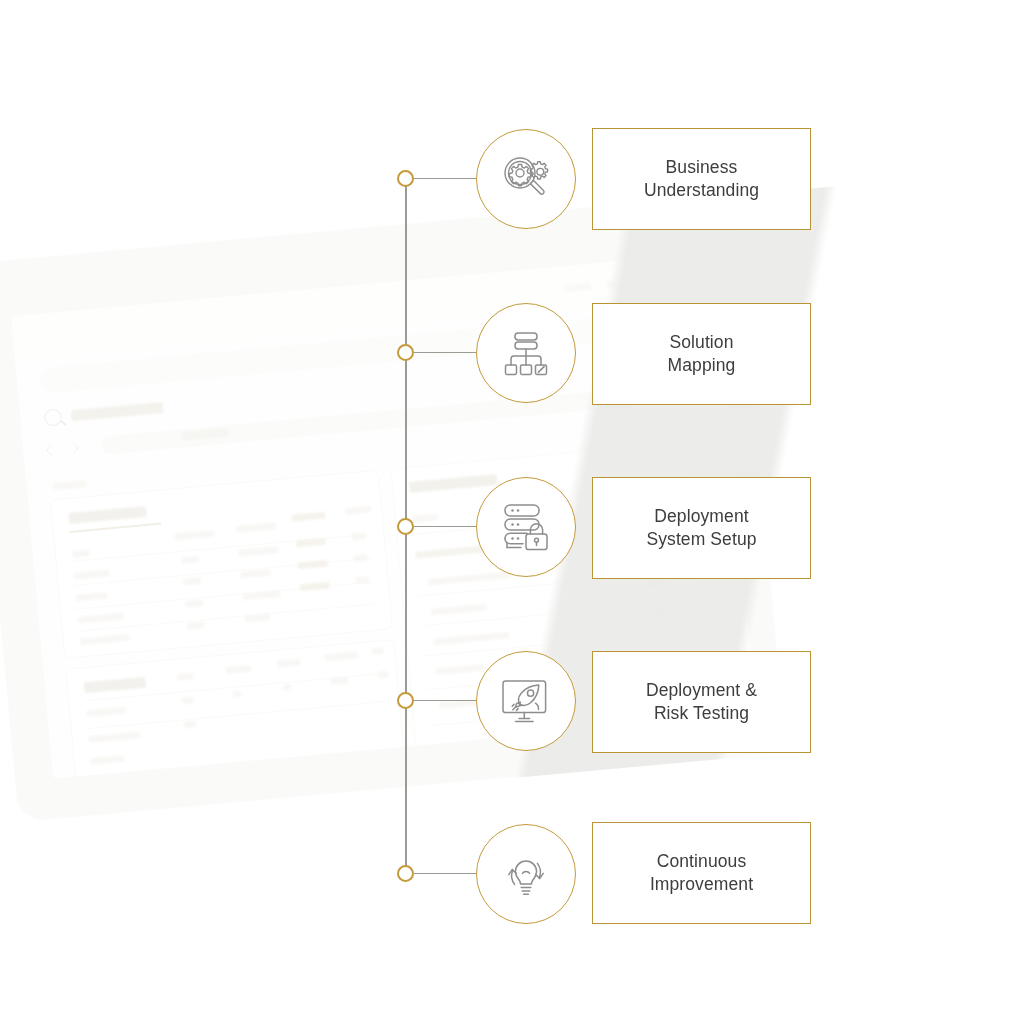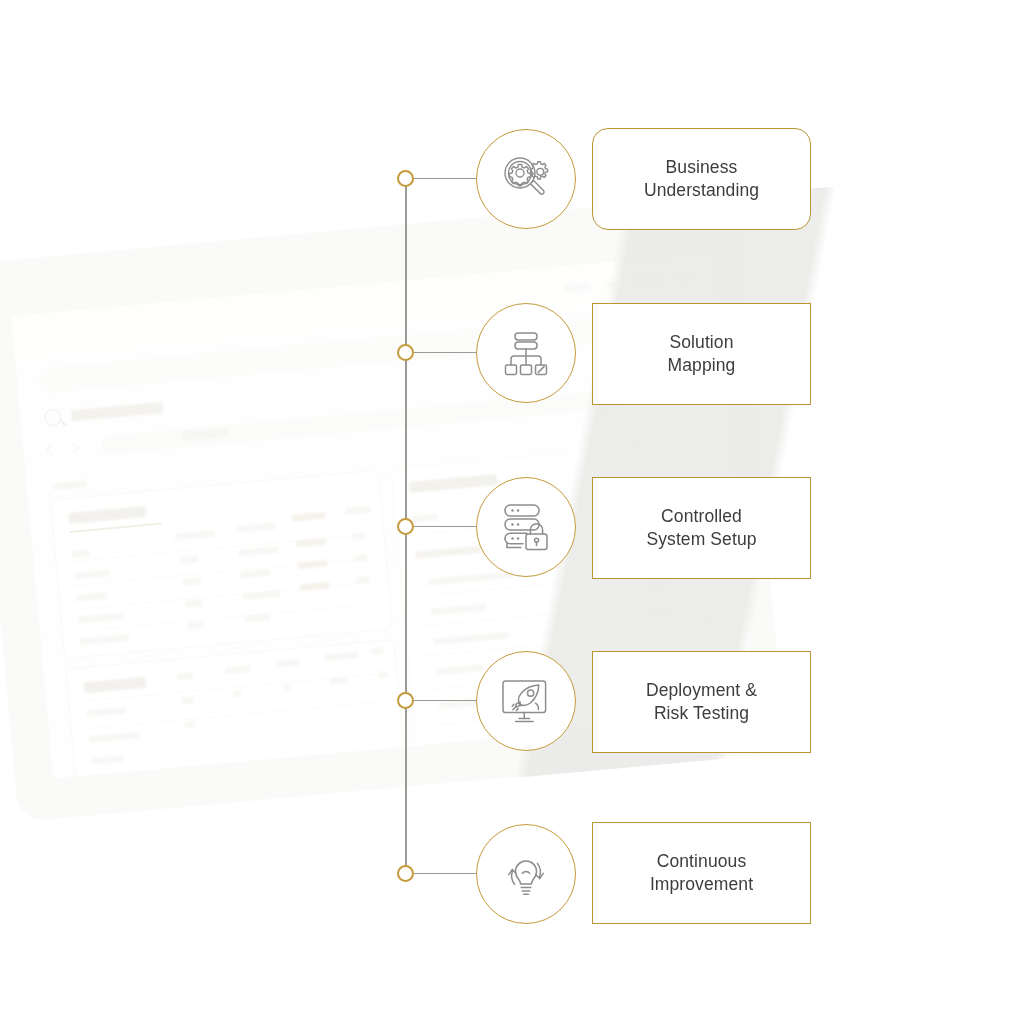--- a/index.html
+++ b/index.html
@@ -266,21 +266,21 @@
           <circle cx="24" cy="24" r="11.5"></circle>
           <path d="M24 15.5 l1.6 0 .5 2.6 2.2 .9 2.1-1.6 2.3 2.3 -1.6 2.1 .9 2.2 2.6 .5 0 3.2 -2.6 .5 -.9 2.2 1.6 2.1 -2.3 2.3 -2.1-1.6 -2.2 .9 -.5 2.6 -3.2 0 -.5-2.6 -2.2-.9 -2.1 1.6 -2.3-2.3 1.6-2.1 -.9-2.2 -2.6-.5 0-3.2 2.6-.5 .9-2.2 -1.6-2.1 2.3-2.3 2.1 1.6 2.2-.9 .5-2.6 z"></path>
           <circle cx="24" cy="24" r="4"></circle>
           <path d="M43 12.8 l1.3 0 .4 2.1 1.8 .75 1.7-1.3 1.85 1.85 -1.3 1.7 .75 1.8 2.1 .4 0 2.6 -2.1 .4 -.75 1.8 1.3 1.7 -1.85 1.85 -1.7-1.3 -1.8 .75 -.4 2.1 -2.6 0 -.4-2.1 -1.8-.75 -1.7 1.3 -1.85-1.85 1.3-1.7 -.75-1.8 -2.1-.4 0-2.6 2.1-.4 .75-1.8 -1.3-1.7 1.85-1.85 1.7 1.3 1.8-.75 .4-2.1 z"></path>
           <circle cx="44.3" cy="22.8" r="3.4"></circle>
           <path d="M34.6 34.6 L44.5 44.5"></path>
           <path d="M37.6 31.6 l9.9 9.9 a2.2 2.2 0 0 1 -3.1 3.1 l-9.9-9.9 z" fill="#ffffff"></path>
         </svg>
       </span>
     </div>
-    <div class="label-box" style="top:128px;border-radius:16px;">
+    <div class="label-box" style="top:128px;">
       <div class="label-text">Business
 Understanding</div>
     </div>
   </div>
 
   <div class="step">
     <div class="tl-node" style="top:344px;"></div>
     <div class="tl-connector" style="top:352px;"></div>
     <div class="icon-circle" style="top:303px;">
       <span>
@@ -322,21 +322,21 @@
           <path d="M10 49.5 H24"></path>
           <path d="M10 49.5 V45"></path>
           <rect x="29" y="36" width="21" height="15.5" rx="2.6" fill="#ffffff"></rect>
           <path d="M33.4 36 V31.8 a6.1 6.1 0 0 1 12.2 0 V36"></path>
           <circle cx="39.5" cy="42.3" r="2"></circle>
           <path d="M39.5 44.3 V47.4"></path>
         </svg>
       </span>
     </div>
     <div class="label-box" style="top:477px;">
-      <div class="label-text">Controlled
+      <div class="label-text">Deployment
 System Setup</div>
     </div>
   </div>
 
   <div class="step">
     <div class="tl-node" style="top:692px;"></div>
     <div class="tl-connector" style="top:700px;"></div>
     <div class="icon-circle" style="top:651px;">
       <span>
         <svg width="58" height="58" viewBox="0 0 58 58" fill="none" stroke="#8d8d8d" stroke-width="1.5" stroke-linecap="round" stroke-linejoin="round">

